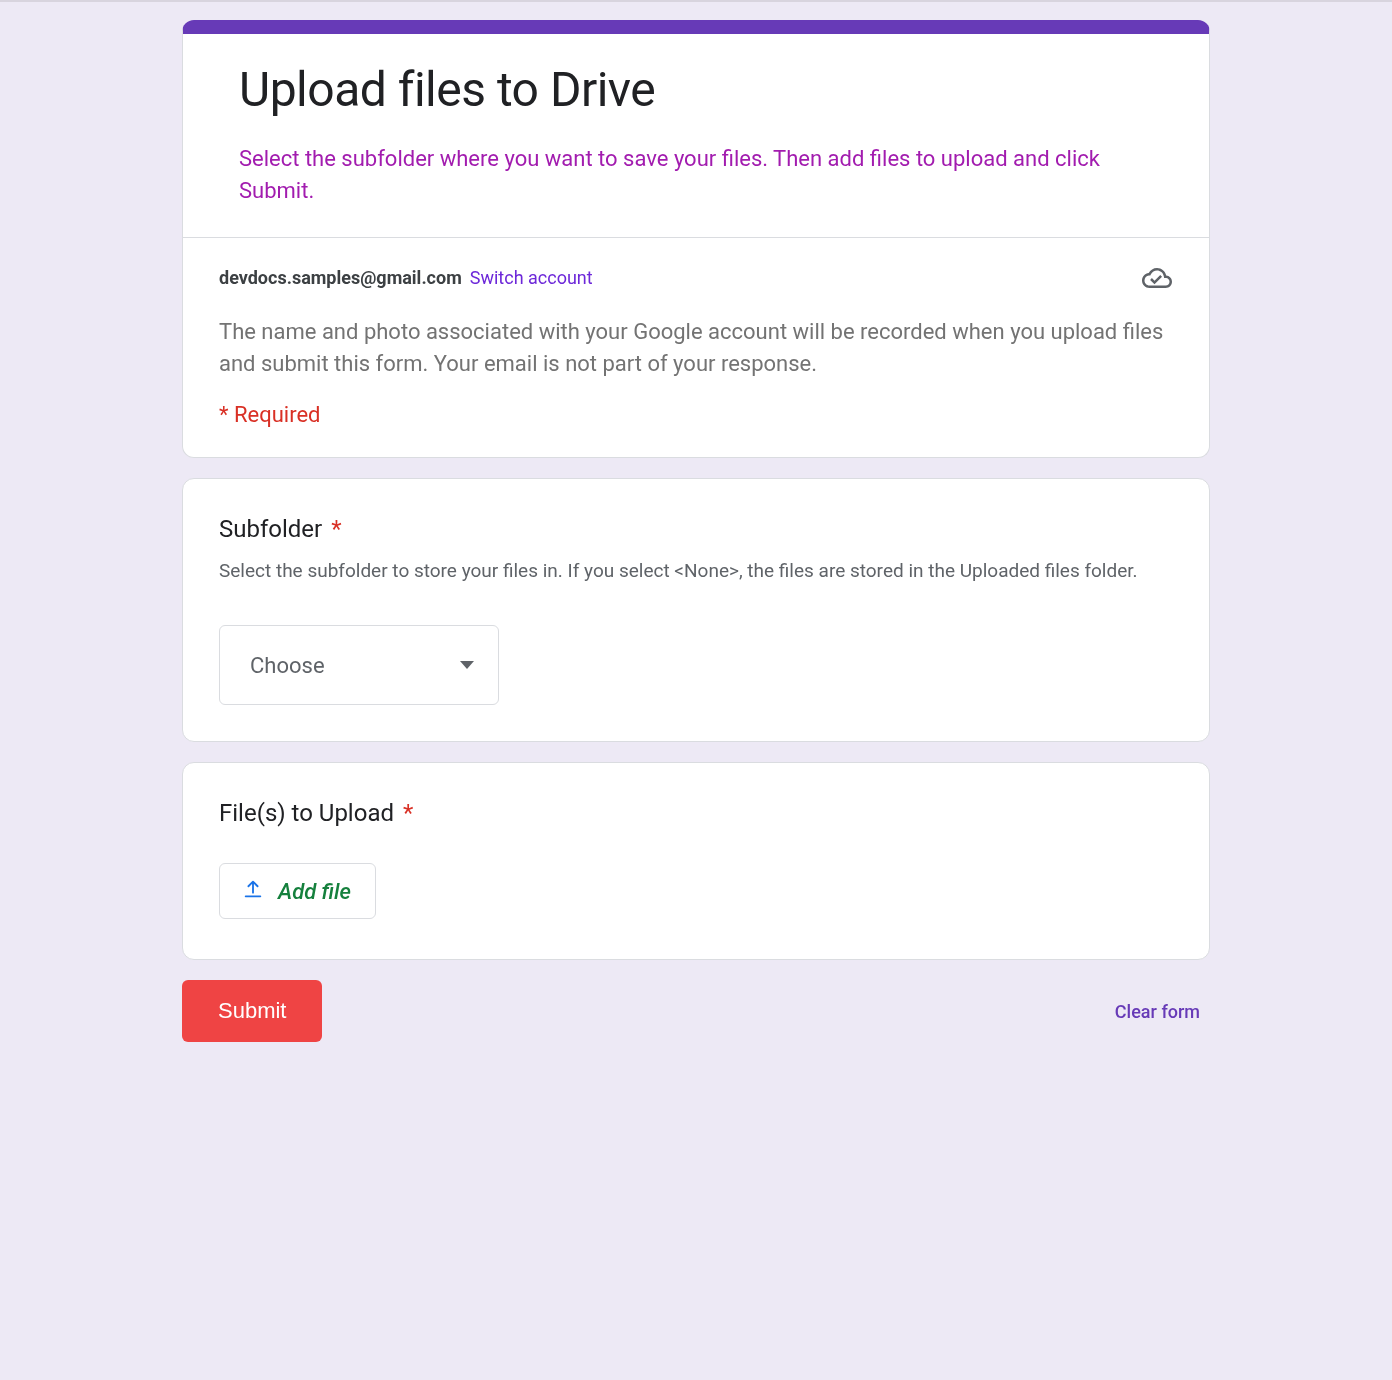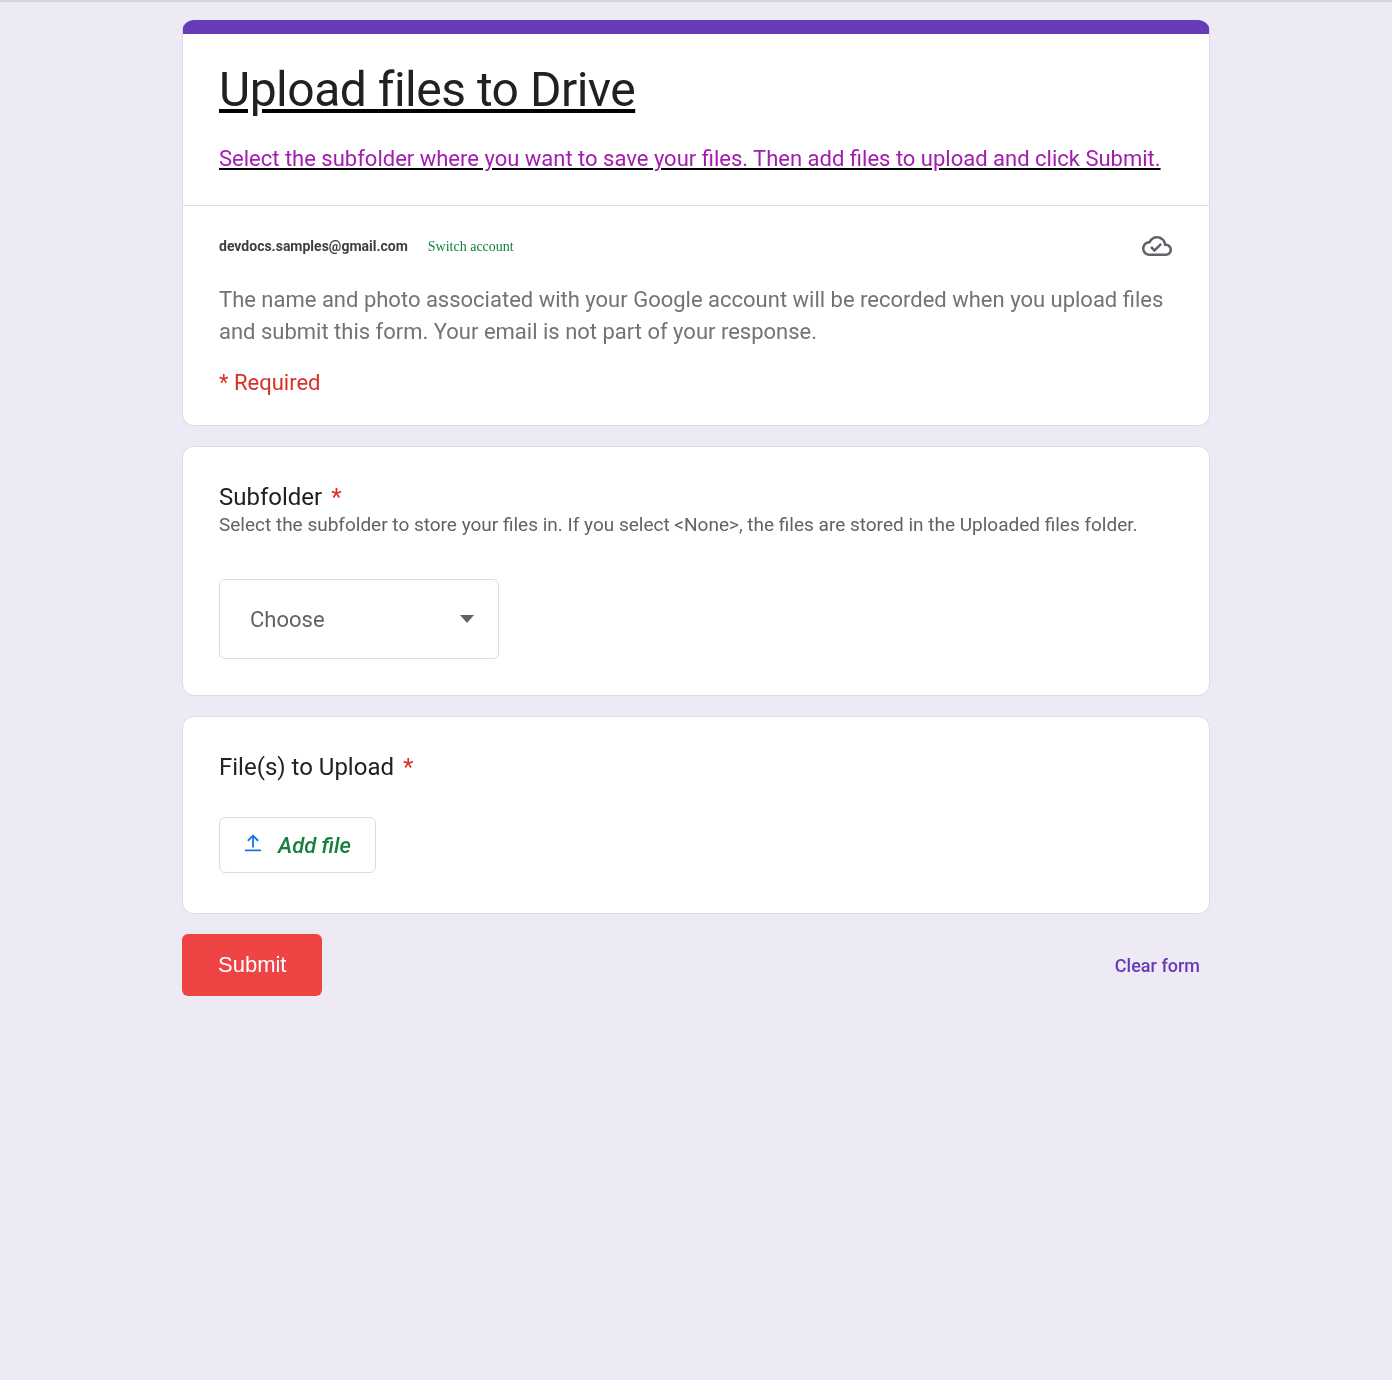--- a/index.html
+++ b/index.html
@@ -26,22 +26,21 @@
       border-radius: 12px;
       margin-bottom: 20px;
     }
     .header-card {
       border-top: 14px solid #673ab7;
       border-top-left-radius: 12px;
       border-top-right-radius: 12px;
       overflow: hidden;
     }
     .header-top {
-      padding: 28px 36px 30px 36px;
-      text-decoration: underline;
+      padding: 28px 36px 30px 56px;
     }
     .form-title {
       font-size: 48px;
       font-weight: 400;
       color: #202124;
       letter-spacing: -0.5px;
       margin-bottom: 26px;
       line-height: 1.15;
     }
     .form-description {
@@ -57,32 +56,31 @@
     }
     .account-row {
       display: flex;
       align-items: center;
       justify-content: space-between;
       margin-bottom: 22px;
     }
     .account-left {
       display: flex;
       align-items: baseline;
-      gap: 12px;
-      font-size: 14px;
+      gap: 0;
+      font-size: 18px;
     }
     .account-email {
       font-weight: 700;
       color: #3c4043;
     }
     .switch-account {
-      color: #15803d;
+      color: #6d28d9;
       margin-left: 8px;
       cursor: pointer;
-      font-family: Liberation Serif, serif;
     }
     .cloud-icon {
       width: 32px;
       height: 32px;
       display: flex;
       align-items: center;
       justify-content: center;
     }
     .cloud-icon svg {
       width: 30px;
@@ -99,20 +97,21 @@
       color: #d93025;
       font-size: 22px;
     }
     .question-card {
       padding: 36px 36px 36px 36px;
     }
     .question-title {
       font-size: 24px;
       color: #202124;
       font-weight: 400;
+      margin-bottom: 14px;
     }
     .req-asterisk {
       color: #d93025;
       margin-left: 3px;
     }
     .question-help {
       font-size: 19px;
       color: #5f6368;
       line-height: 1.5;
       margin-bottom: 40px;

